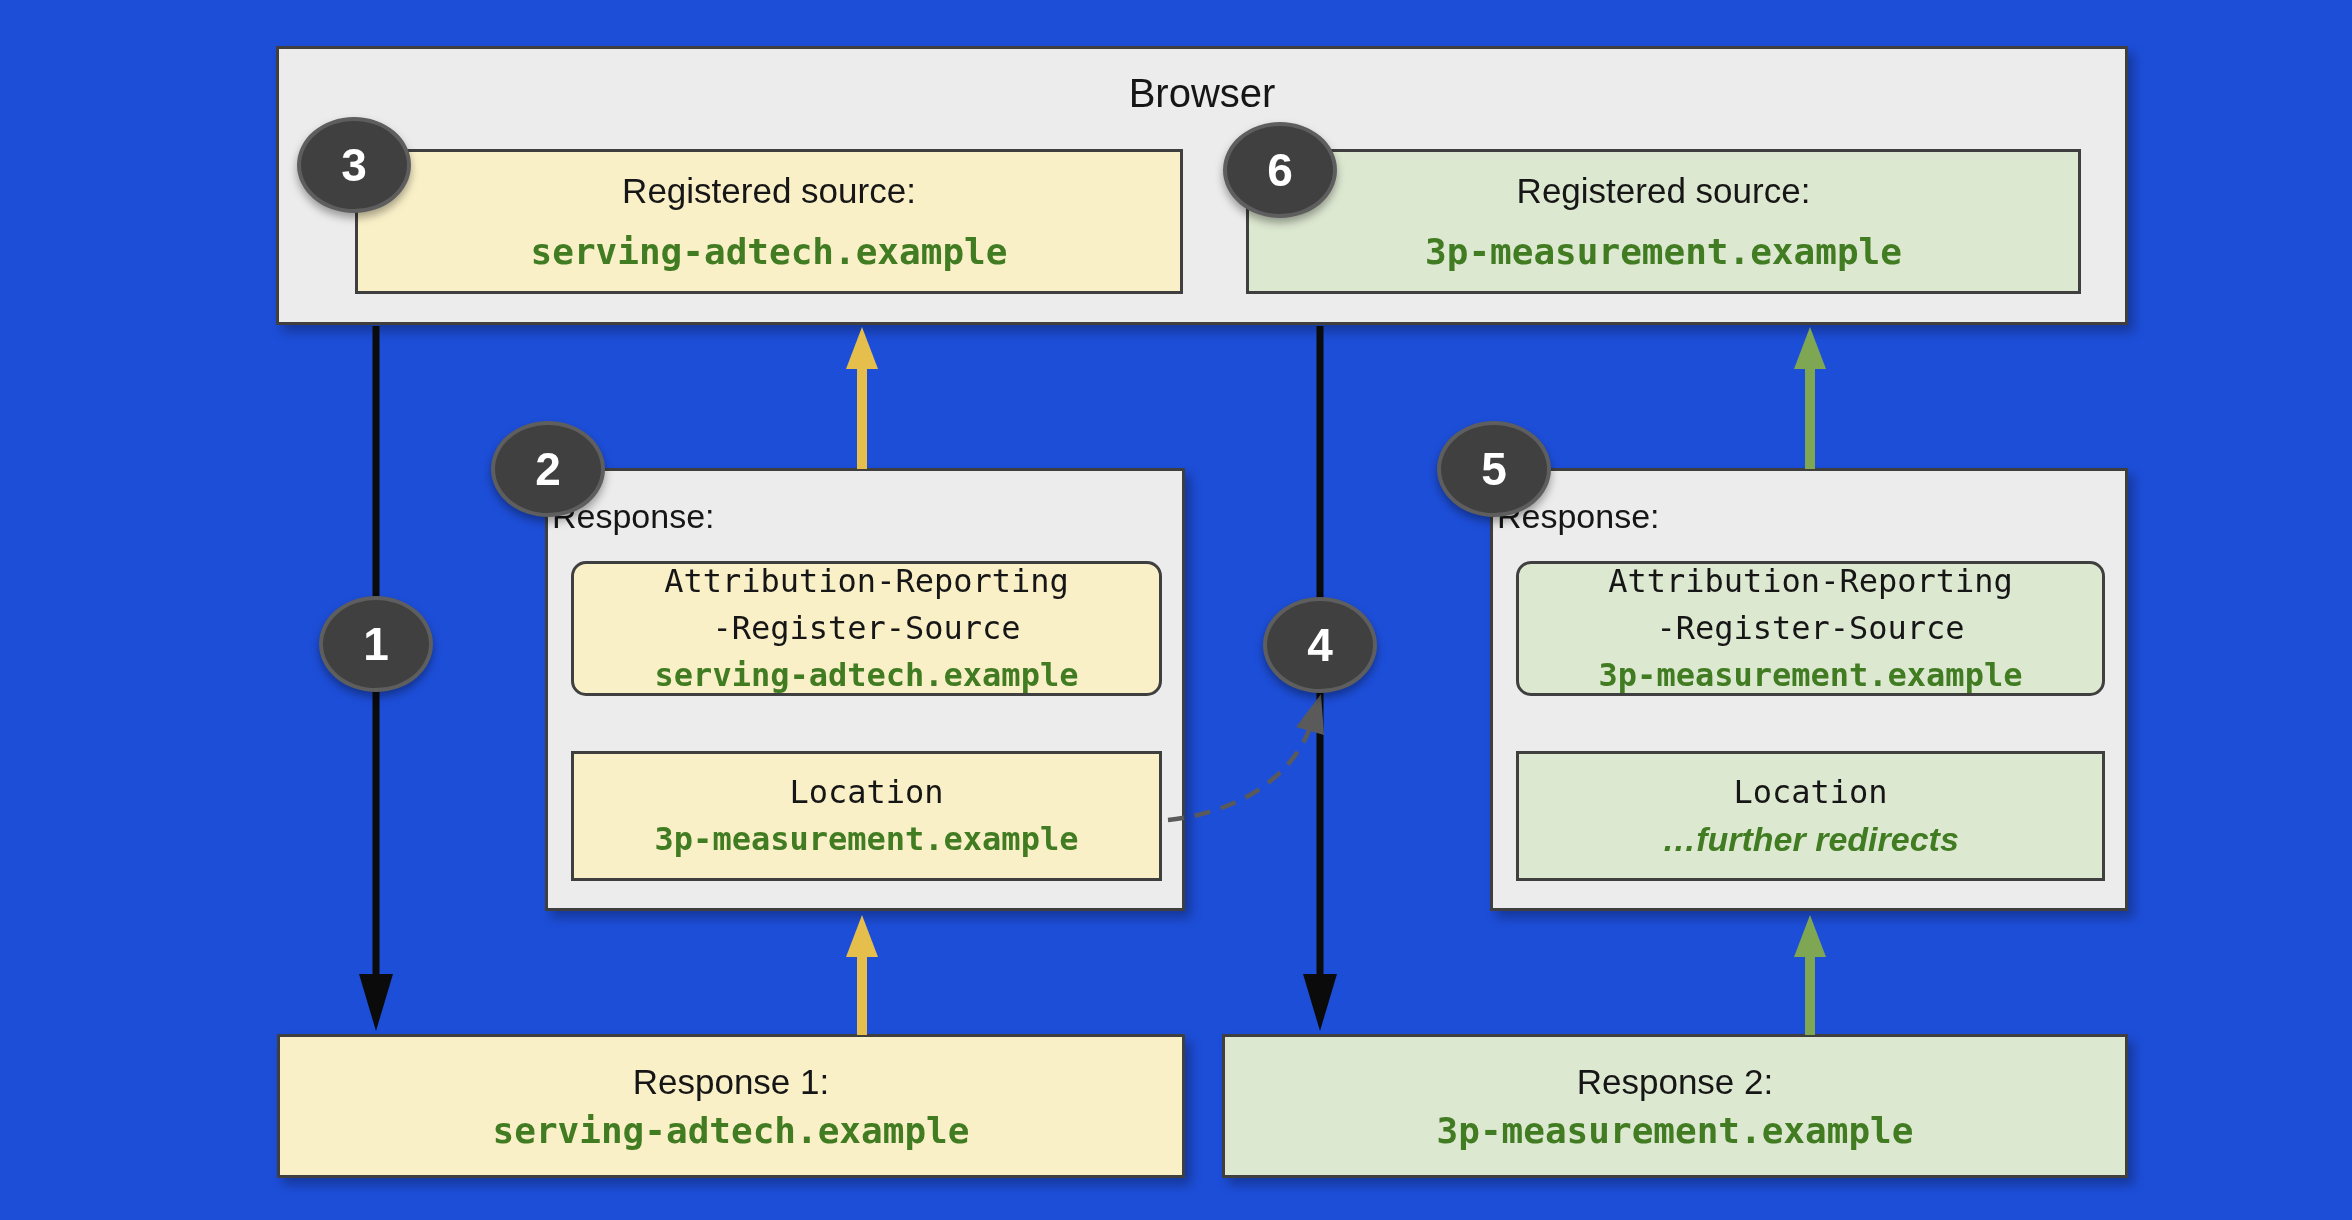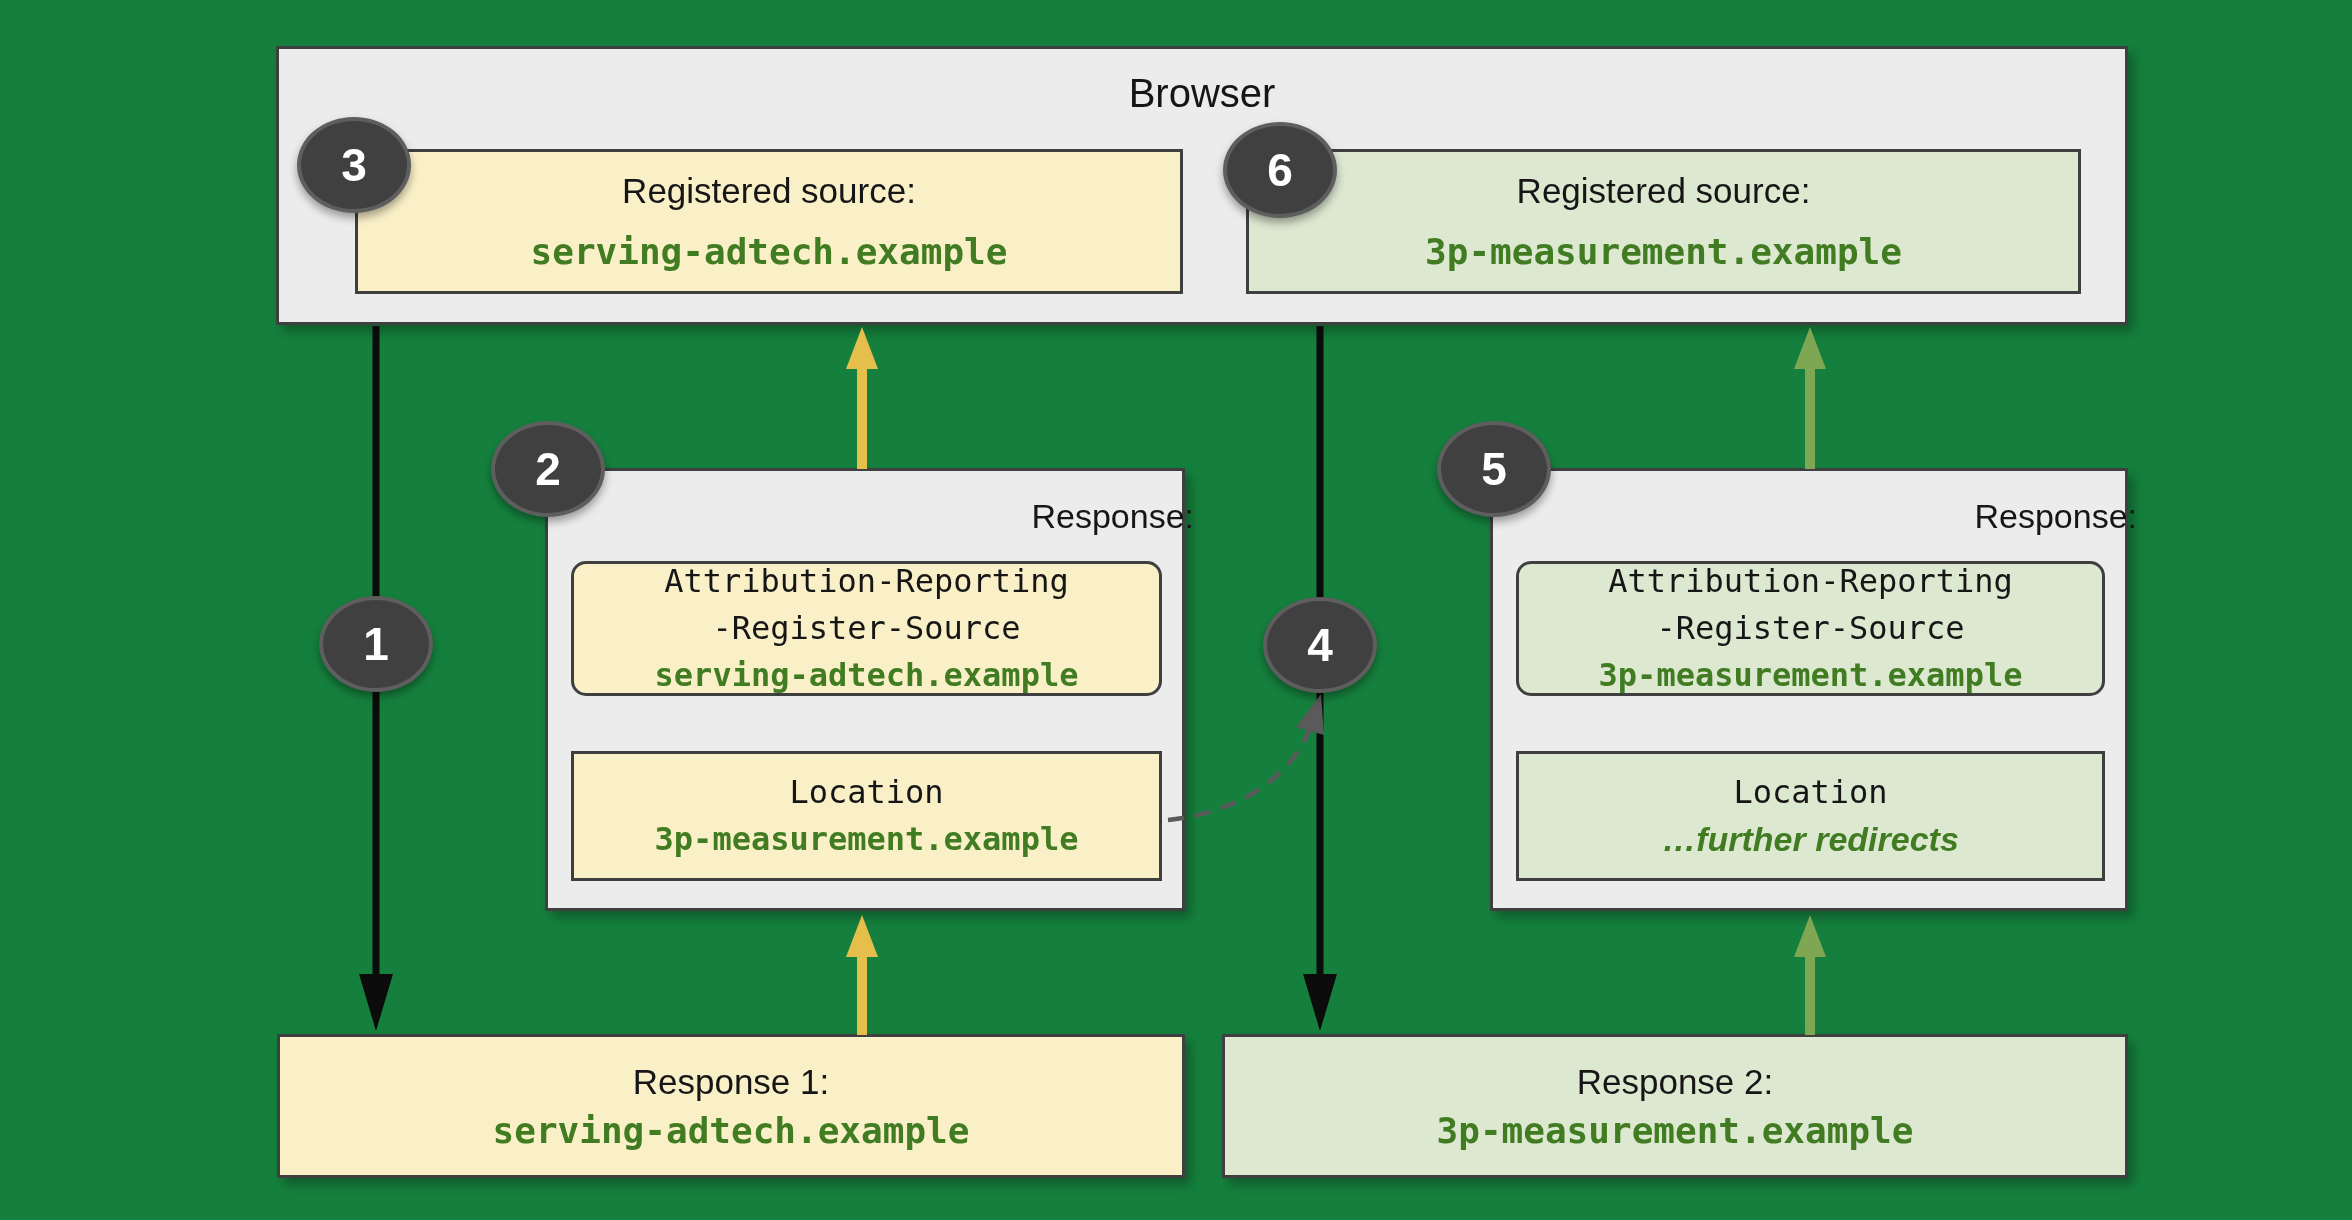--- a/index.html
+++ b/index.html
@@ -2,21 +2,21 @@
 <html style="--yellow-fill: #faf0c8; --green-fill: #dde8d1; --gray-fill: #ececec; --border: #3f3f3f; --green-text: #417c22; --yellow-arrow: #e6be4b; --green-arrow: #7fa652; --black-arrow: #0b0b0b; --badge-fill: #404040;"><head>
 <meta charset="utf-8">
 <style>
   :root{
     --yellow-fill:#faf0c8; --green-fill:#dde8d1; --gray-fill:#ececec;
     --border:#3f3f3f; --green-text:#417c22; --yellow-arrow:#e6be4b;
     --green-arrow:#7fa652; --black-arrow:#0b0b0b; --badge-fill:#404040;
     --badge-ring:#5e5e5e; --text-dark:#161616;
   }
   html,body{margin:0;padding:0;background:#ffffff;}
-  .canvas{position:relative;width:2352px;height:1220px;background:#15803d;
+  .canvas{position:relative;width:2352px;height:1220px;background:#1d4ed8;
     font-family:"Liberation Sans",sans-serif;overflow:hidden;}
 
   .box{position:absolute;border:3px solid var(--border);box-sizing:border-box;
     box-shadow:6px 7px 10px rgba(0,0,0,0.28);}
   .gray{background:var(--gray-fill);}
   .yellow{background:var(--yellow-fill);}
   .green{background:var(--green-fill);}
 
   .browser-box{left:276px;top:46px;width:1852px;height:279px;z-index:1;}
   .browser-title{position:absolute;left:0;top:22px;width:100%;text-align:center;
@@ -26,21 +26,21 @@
     justify-content:center;gap:20px;border:3px solid var(--border);box-sizing:border-box;}
   .src-box.left{left:76px;top:100px;width:828px;height:145px;}
   .src-box.right{left:967px;top:100px;width:835px;height:145px;}
   .src-label{font-size:35px;color:var(--text-dark);}
   .mono{font-family:"DejaVu Sans Mono",monospace;}
   .src-domain{font-size:36px;font-weight:bold;color:var(--green-text);}
 
   .response-box{top:468px;height:443px;z-index:1;}
   .response-box.left{left:545px;width:640px;}
   .response-box.right{left:1490px;width:638px;}
-  .resp-title{position:absolute;left:12px;top:26px;width:100%;text-align:right;
+  .resp-title{position:absolute;left:4px;top:26px;width:100%;text-align:left;
     font-size:34px;color:var(--text-dark);}
   .inner{position:absolute;left:23px;border:3px solid var(--border);box-sizing:border-box;
     display:flex;flex-direction:column;align-items:center;justify-content:center;}
   .response-box.left .inner{width:591px;}
   .response-box.right .inner{width:589px;}
   .inner.a{top:90px;height:135px;border-radius:15px;}
   .inner.b{top:280px;height:130px;}
   .mono-line{font-size:32px;line-height:47px;color:var(--text-dark);}
   .mono-domain{font-size:32px;line-height:47px;font-weight:bold;color:var(--green-text);}
   .loc-italic{font-size:34px;line-height:47px;font-weight:bold;font-style:italic;

